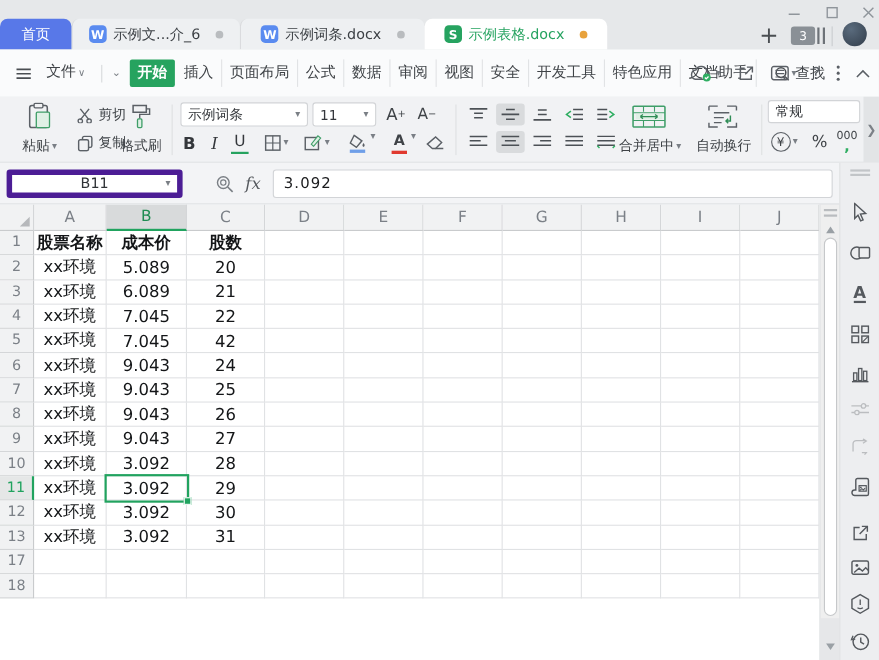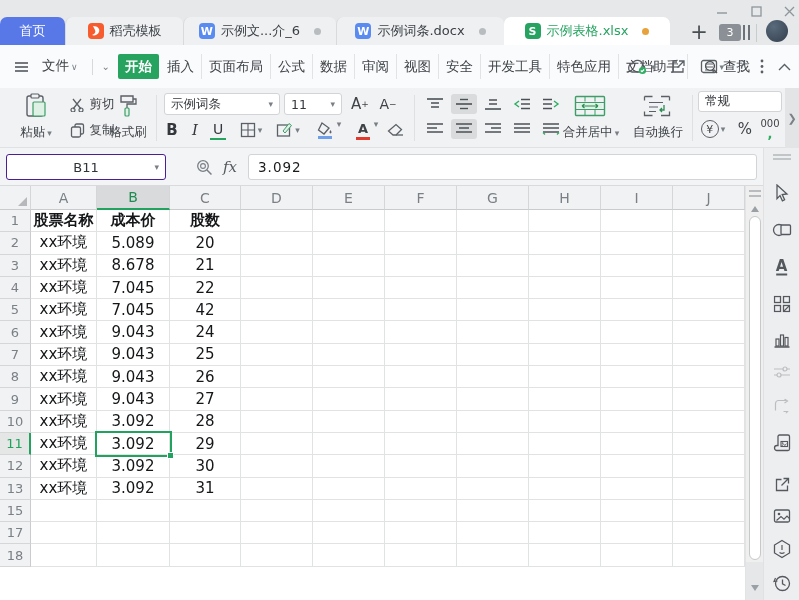--- a/index.html
+++ b/index.html
@@ -58,21 +58,21 @@
   .alignbtn{position:absolute;width:26px;height:20px;display:flex;align-items:center;justify-content:center;border-radius:3px}
   .alignbtn.pressed{background:#d9dbdd}
   .u-green{border-bottom:2px solid #26a35f}
   .bar-red{display:block;width:14px;height:3px;background:#e03a2f;margin-top:1px}
   .bar-blue{display:block;width:14px;height:3px;background:#6f9fe8;margin-top:1px}
   .expander{position:absolute;left:785px;top:0;width:14px;height:60px;background:#e2e4e6;color:#7c8187;
             display:flex;align-items:center;justify-content:center;font-size:11px}
 
   
   .formulabar{position:absolute;left:0;top:148px;width:799px;height:38px;background:#f3f4f6;border-bottom:1px solid #d8dadc}
-  .namebox{position:absolute;left:6px;top:6px;width:160px;height:26px;background:#fff;border:1px solid #4c1d95;
+  .namebox{position:absolute;left:6px;top:6px;width:160px;height:26px;background:#fff;border:5px solid #4c1d95;
            border-radius:3px;display:flex;align-items:center;justify-content:center;font-size:13px;color:#303337}
   .namebox .caret{position:absolute;right:6px}
   .fxzone{position:absolute;left:196px;top:6px;height:26px;display:flex;align-items:center;gap:10px;color:#5a5f65}
   .fx{font-family:"DejaVu Serif","Liberation Serif",serif;font-style:italic;font-size:15px;color:#55595e}
   .finput{position:absolute;left:248px;top:6px;width:509px;height:26px;background:#fff;border:1px solid #d2d4d7;
           border-radius:3px;display:flex;align-items:center;padding-left:9px;font-size:13.5px;color:#191a1c;letter-spacing:1px}
 
   
   .grid{position:absolute;left:0;top:186px;width:745px;height:414px;background:#fff;overflow:hidden}
   .ghr{display:flex;height:24px}
@@ -124,41 +124,33 @@
   <div class="winctl" style="left:780px">
     <svg width="11" height="11" viewBox="0 0 11 11">
         <path d="M1 1 L10 10 M10 1 L1 10" stroke="#8f959b" stroke-width="1.3"></path>
       </svg>
   </div>
 
   <div class="tabs">
     <div class="tab home">
       <span>首页</span>
     </div>
-    <div class="tab" style="width:118px">
-      <span class="tabicon docer">
-        <svg width="10" height="12" viewBox="0 0 10 12">
-            <path d="M2 1 C7 1 9 4 8 7 C7 10 3 11 1 10 C4 9 5 7 4 5 C3.4 3.6 2.6 2.4 2 1 Z" fill="#fff"></path>
-          </svg>
-      </span>
-      <span>稻壳模板</span>
-    </div>
     <div class="tab" style="width:153px">
       <span class="tabicon writer">W</span>
       <span>示例文...介_6</span>
       <span class="tabdot dot-gray"></span>
     </div>
     <div class="tab" style="width:168px">
       <span class="tabicon writer">W</span>
       <span>示例词条.docx</span>
       <span class="tabdot dot-gray"></span>
     </div>
     <div class="tab active" style="width:166px">
       <span class="tabicon sheet">S</span>
-      <span>示例表格.xlsx</span>
+      <span>示例表格.docx</span>
       <span class="tabdot dot-orange"></span>
     </div>
   </div>
   <div class="newtab">+</div>
   <div class="badge">3</div>
   <div class="badge-bars"></div>
   <div class="tbdivider"></div>
   <div class="avatar"></div>
 </div>
 
@@ -477,21 +469,21 @@
       <div class="cell" style="width: 72px;"></div>
       <div class="cell" style="width: 72px;"></div>
       <div class="cell" style="width: 72px;"></div>
       <div class="cell" style="width: 72px;"></div>
       <div class="cell" style="width: 72px;"></div>
       <div class="cell" style="width: 72px;"></div>
     </div>
     <div class="grow">
       <div class="rowhdr">3</div>
       <div class="cell" style="width: 66px;">xx环境</div>
-      <div class="cell" style="width: 73px;">8.678</div>
+      <div class="cell" style="width: 73px;">6.089</div>
       <div class="cell" style="width: 71px;">21</div>
       <div class="cell" style="width: 72px;"></div>
       <div class="cell" style="width: 72px;"></div>
       <div class="cell" style="width: 72px;"></div>
       <div class="cell" style="width: 72px;"></div>
       <div class="cell" style="width: 72px;"></div>
       <div class="cell" style="width: 72px;"></div>
       <div class="cell" style="width: 72px;"></div>
     </div>
     <div class="grow">
@@ -609,33 +601,20 @@
       <div class="cell" style="width: 72px;"></div>
       <div class="cell" style="width: 72px;"></div>
       <div class="cell" style="width: 72px;"></div>
       <div class="cell" style="width: 72px;"></div>
     </div>
     <div class="grow">
       <div class="rowhdr">13</div>
       <div class="cell" style="width: 66px;">xx环境</div>
       <div class="cell" style="width: 73px;">3.092</div>
       <div class="cell" style="width: 71px;">31</div>
-      <div class="cell" style="width: 72px;"></div>
-      <div class="cell" style="width: 72px;"></div>
-      <div class="cell" style="width: 72px;"></div>
-      <div class="cell" style="width: 72px;"></div>
-      <div class="cell" style="width: 72px;"></div>
-      <div class="cell" style="width: 72px;"></div>
-      <div class="cell" style="width: 72px;"></div>
-    </div>
-    <div class="grow">
-      <div class="rowhdr">15</div>
-      <div class="cell" style="width: 66px;"></div>
-      <div class="cell" style="width: 73px;"></div>
-      <div class="cell" style="width: 71px;"></div>
       <div class="cell" style="width: 72px;"></div>
       <div class="cell" style="width: 72px;"></div>
       <div class="cell" style="width: 72px;"></div>
       <div class="cell" style="width: 72px;"></div>
       <div class="cell" style="width: 72px;"></div>
       <div class="cell" style="width: 72px;"></div>
       <div class="cell" style="width: 72px;"></div>
     </div>
     <div class="grow">
       <div class="rowhdr">17</div>

